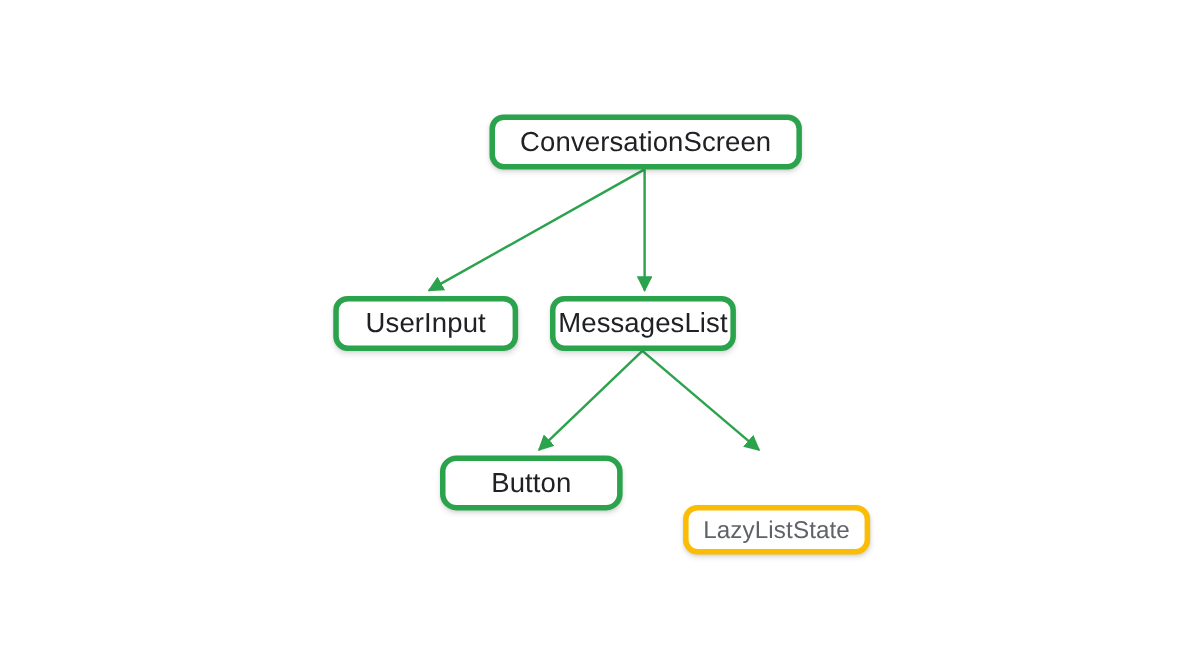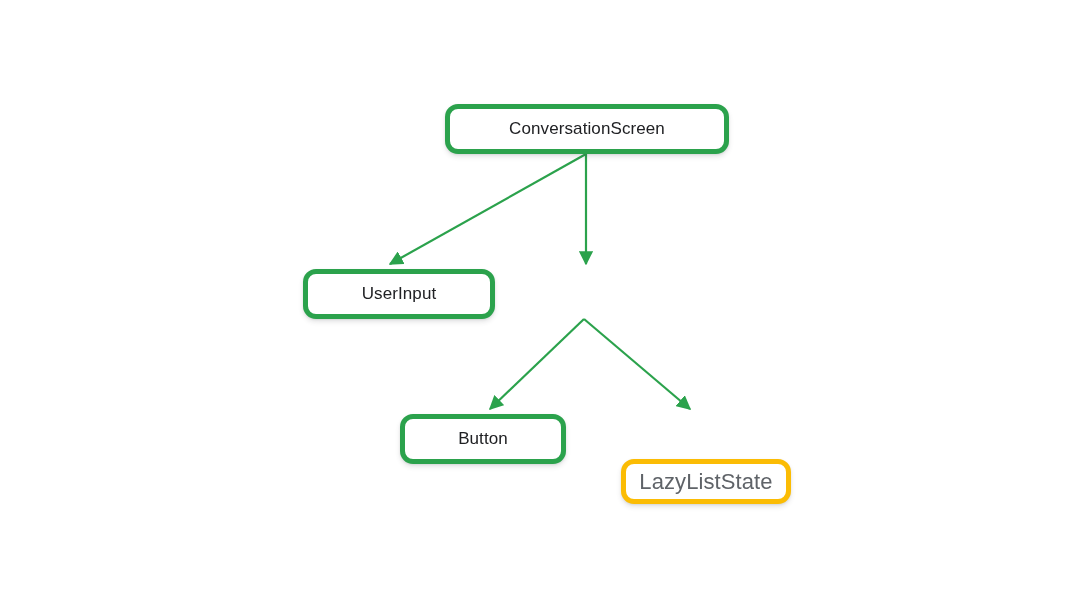--- a/index.html
+++ b/index.html
@@ -43,31 +43,31 @@
   }
   .node-amber {
     border-color: #FBBC04;
   }
   .node-label {
     white-space: nowrap;
     letter-spacing: 0.1px;
   }
   .label-dark {
     color: #202124;
-    font-size: 17px;
+    font-size: 25px;
   }
   .label-muted {
     color: #5F6368;
     font-size: 22px;
   }
   
   #node-conversationscreen { left: 445px; top: 104px;  width: 284px; height: 50px; }
-  #node-userinput          { left: 303px; top: 269px;  width: 192px; height: 50px; }
+  #node-userinput          { left: 303px; top: 269px;  width: 168px; height: 50px; }
   #node-messageslist       { left: 500px; top: 269px;  width: 169px; height: 50px; }
-  #node-button             { left: 400px; top: 414px;  width: 166px; height: 50px; }
+  #node-button             { left: 400px; top: 414px;  width: 166px; height: 50px; border-radius: 15px; }
   #node-lazycolumn         { left: 610px; top: 414px;  width: 169px; height: 47px; z-index: 1; }
   #node-lazyliststate      { left: 609px; top: 459px;  width: 170px; height: 45px; z-index: 2; margin-left: 12px; }
 </style>
 </head>
 <body>
 
 <div id="canvas">
 
   <svg id="edge-layer" viewBox="0 0 1080 608" width="1080" height="608" xmlns="http://www.w3.org/2000/svg">
     <defs>
@@ -86,20 +86,23 @@
   </svg>
 
   <div class="node node-green" id="node-conversationscreen">
     <span class="node-label label-dark">ConversationScreen</span>
   </div>
 
   <div class="node node-green" id="node-userinput">
     <span class="node-label label-dark">UserInput</span>
   </div>
 
+  <div class="node node-green" id="node-messageslist">
+    <span class="node-label label-dark">MessagesList</span>
+  </div>
 
   <div class="node node-green" id="node-button">
     <span class="node-label label-dark">Button</span>
   </div>
 
 
   <div class="node node-amber" id="node-lazyliststate">
     <span class="node-label label-muted">LazyListState</span>
   </div>
 

